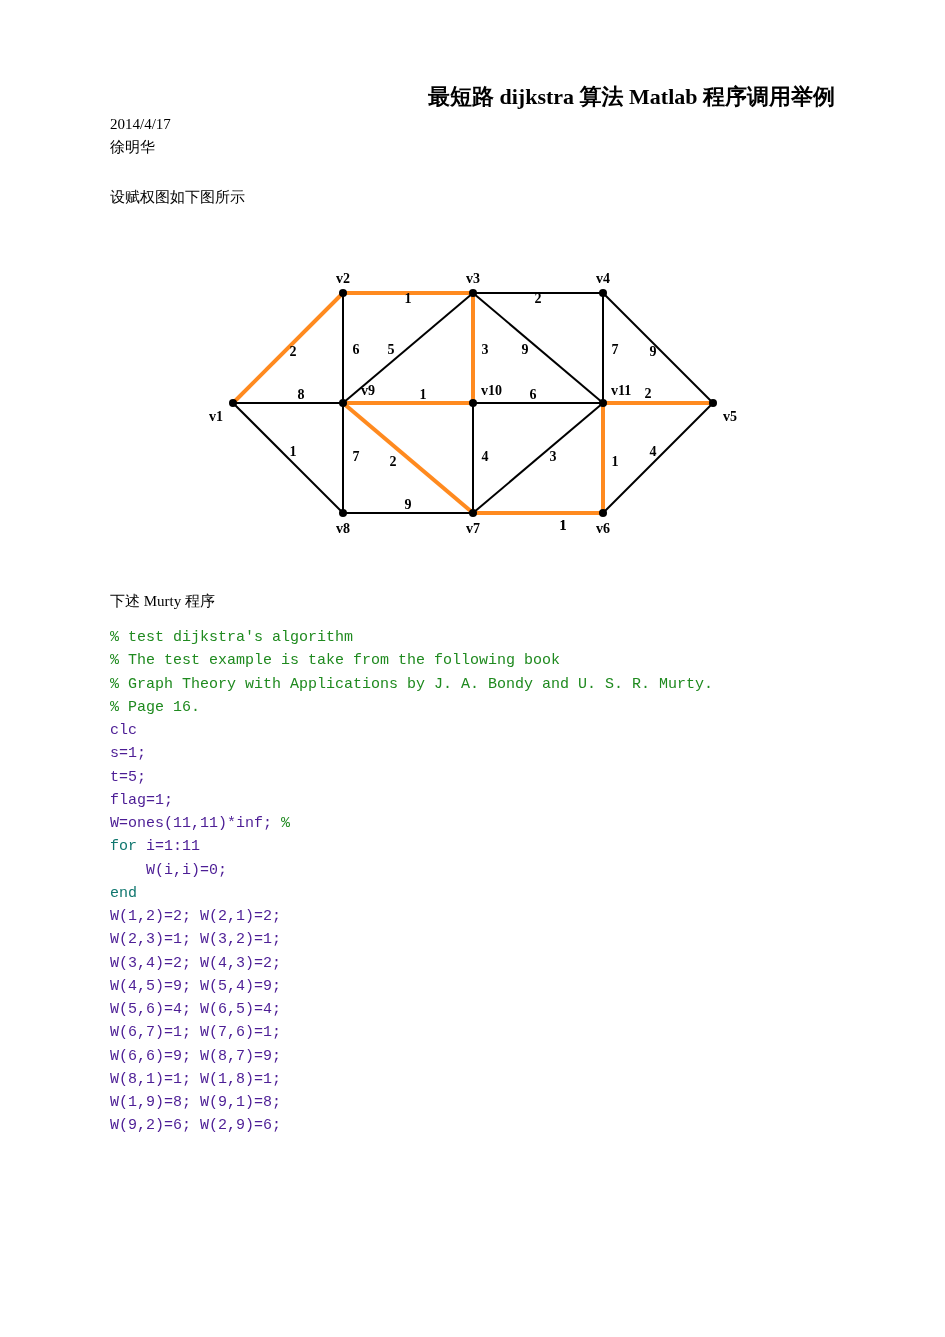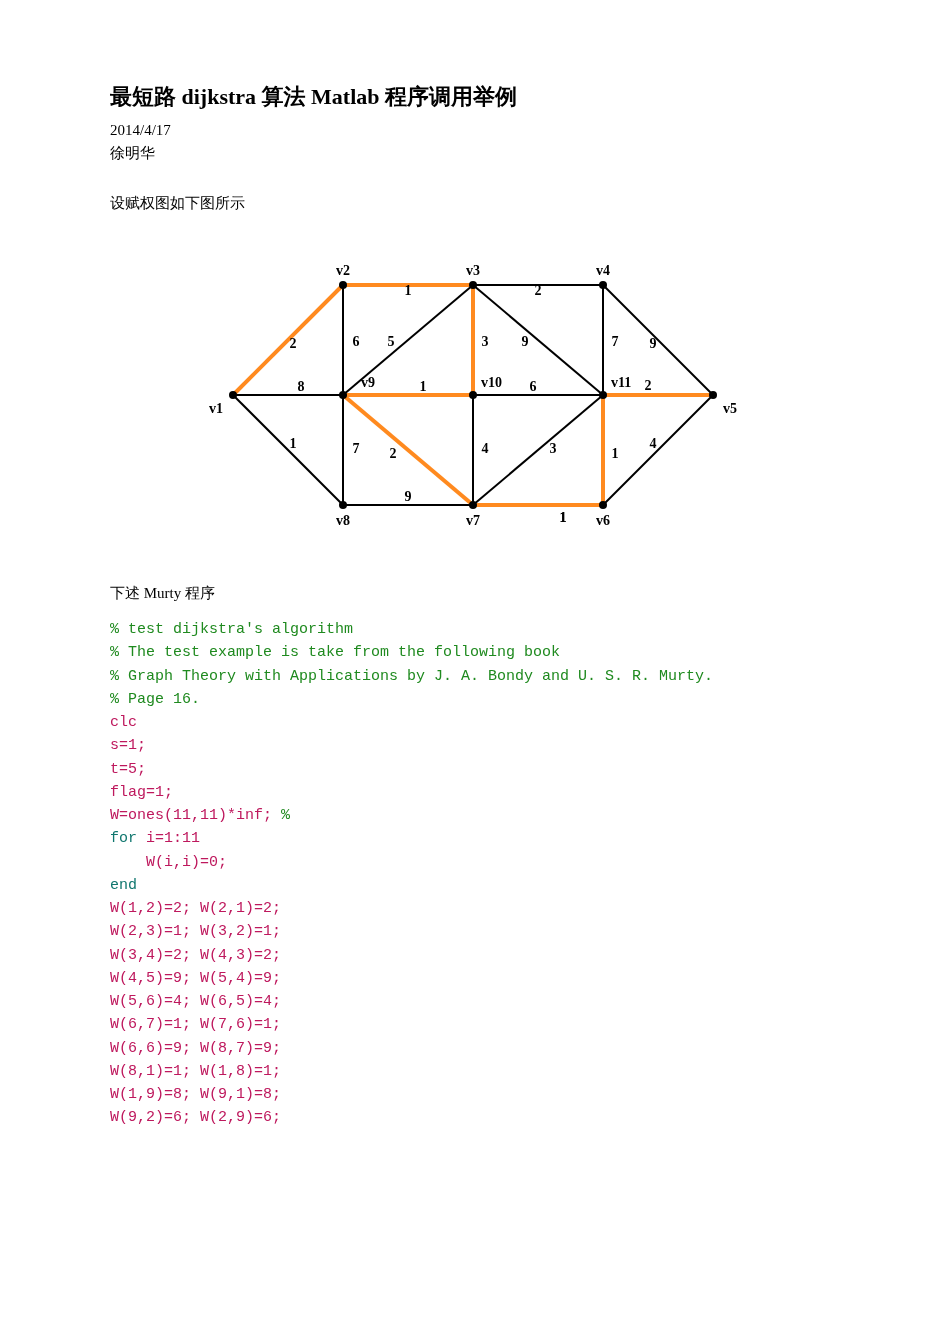--- a/index.html
+++ b/index.html
@@ -10,55 +10,54 @@
   }
   body {
     font-family: "SimSun", "Songti SC", serif;
     color: #000;
     font-size: 16px;
     line-height: 1.5;
     padding: 80px 110px 60px 110px;
     box-sizing: border-box;
   }
   .title {
-    text-align: left;
+    text-align: right;
     font-size: 22px;
     font-weight: bold;
     font-family: "SimSun", serif;
-    margin-bottom: 6px;
   }
   .date, .author {
     text-align: left;
     font-size: 15px;
     font-family: "SimSun", serif;
   }
   .author { margin-bottom: 28px; }
   .intro {
     font-size: 15px;
-    margin-bottom: 30px;
+    margin-bottom: 44px;
   }
   .diagram-wrap {
     text-align: center;
     margin: 10px 0 30px 0;
   }
   svg { display: inline-block; }
   .subhead {
     font-size: 15px;
     margin: 10px 0 14px 0;
   }
   pre.code {
     font-family: "Courier New", monospace;
     font-size: 15px;
     line-height: 1.55;
     white-space: pre;
     margin: 0;
   }
   .c-comment { color: #1f8a1f; text-align: center; }
   .c-keyword { color: #0f766e; }
-  .c-plain   { color: #be185d; }
+  .c-plain   { color: #4c1d95; }
 </style>
 </head>
 <body>
 
 <div class="title">最短路 dijkstra 算法 Matlab 程序调用举例</div>
 <div class="date">2014/4/17</div>
 <div class="author">徐明华</div>
 
 <div class="intro">设赋权图如下图所示</div>
 

